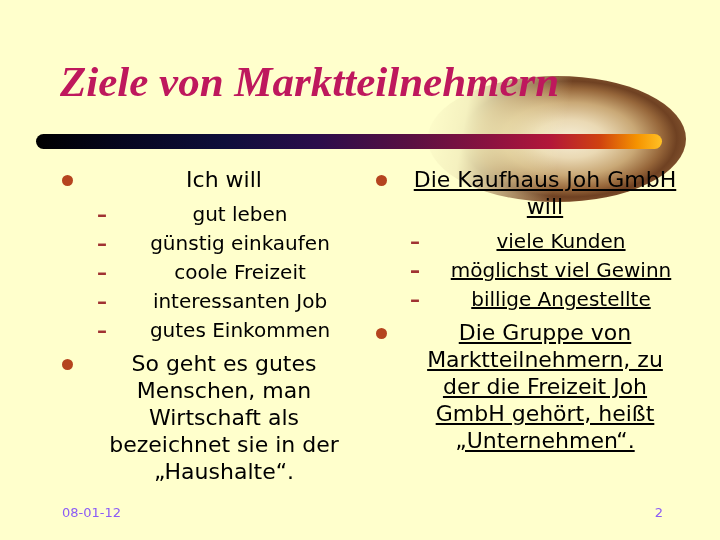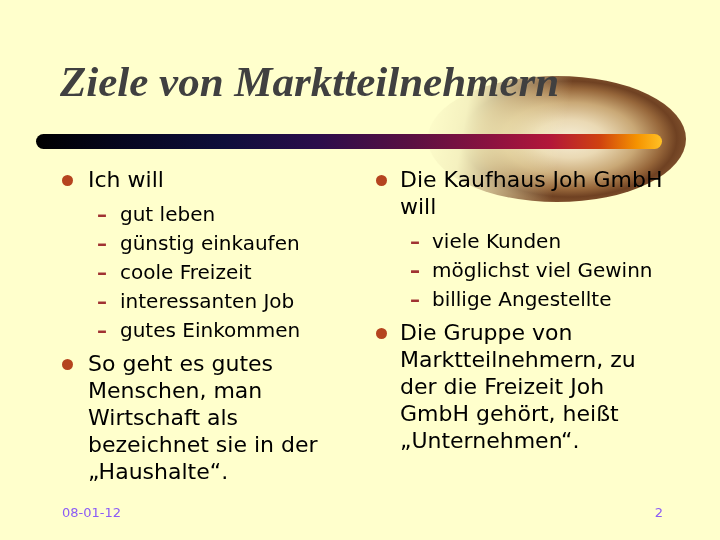--- a/index.html
+++ b/index.html
@@ -4,40 +4,40 @@
 <style>
   html,body{margin:0;padding:0;}
   body{width:720px;height:540px;overflow:hidden;background:#ffffcc;
        font-family:"DejaVu Sans",sans-serif;-webkit-font-smoothing:antialiased;}
   .slide{position:relative;width:720px;height:540px;background:#ffffcc;overflow:hidden;}
 
   
   .title{position:absolute;left:60px;top:58px;margin:0;z-index:3;
          font-family:"Liberation Serif","DejaVu Serif",serif;
          font-style:italic;font-weight:bold;font-size:43px;line-height:48px;
-         color:#404040;letter-spacing:0px;white-space:nowrap;}
+         color:#be185d;letter-spacing:0px;white-space:nowrap;}
 
   
   .glow{position:absolute;left:428px;top:76px;width:258px;height:126px;
         border-radius:50%;z-index:1;
         background:
           linear-gradient(100deg,#ffffcc 0%,rgba(255,255,204,.92) 16%,rgba(255,255,204,0) 52%),
           radial-gradient(closest-side at 55% 50%,#f6eed6 0%,#ead9b4 30%,#c9a876 58%,#96663a 80%,#6f4122 92%,#7d4e2b 100%);}
 
   
   .bar{position:absolute;left:36px;top:134px;width:626px;height:15px;
        border-radius:8px;z-index:2;
        background:linear-gradient(to right,#000000 0%,#06061f 14%,#0e0e3a 30%,
          #2b0d4b 45%,#5a1042 60%,#8d1240 73%,#b2163a 82%,#cf4110 90%,
          #f59300 96%,#ffc125 100%);}
 
   
-  .col{position:absolute;top:166px;z-index:3;color:#000;}
+  .col{position:absolute;top:166px;z-index:3;color:#000;text-align:center;}
   .col-left{left:55px;width:305px;}
-  .col-right{left:370px;width:320px;}
+  .col-right{left:370px;width:320px;text-decoration:underline;}
 
   .b1{position:relative;font-size:22px;line-height:27px;}
   .col-left  .b1{padding-left:33px;}
   .col-right .b1{padding-left:30px;}
   .dot{position:absolute;top:9px;width:11px;height:11px;border-radius:50%;
        background:#b5441f;}
   .col-left  .dot{left:7px;}
   .col-right .dot{left:6px;}
 
   .subs{margin-top:7px;margin-bottom:5px;}

